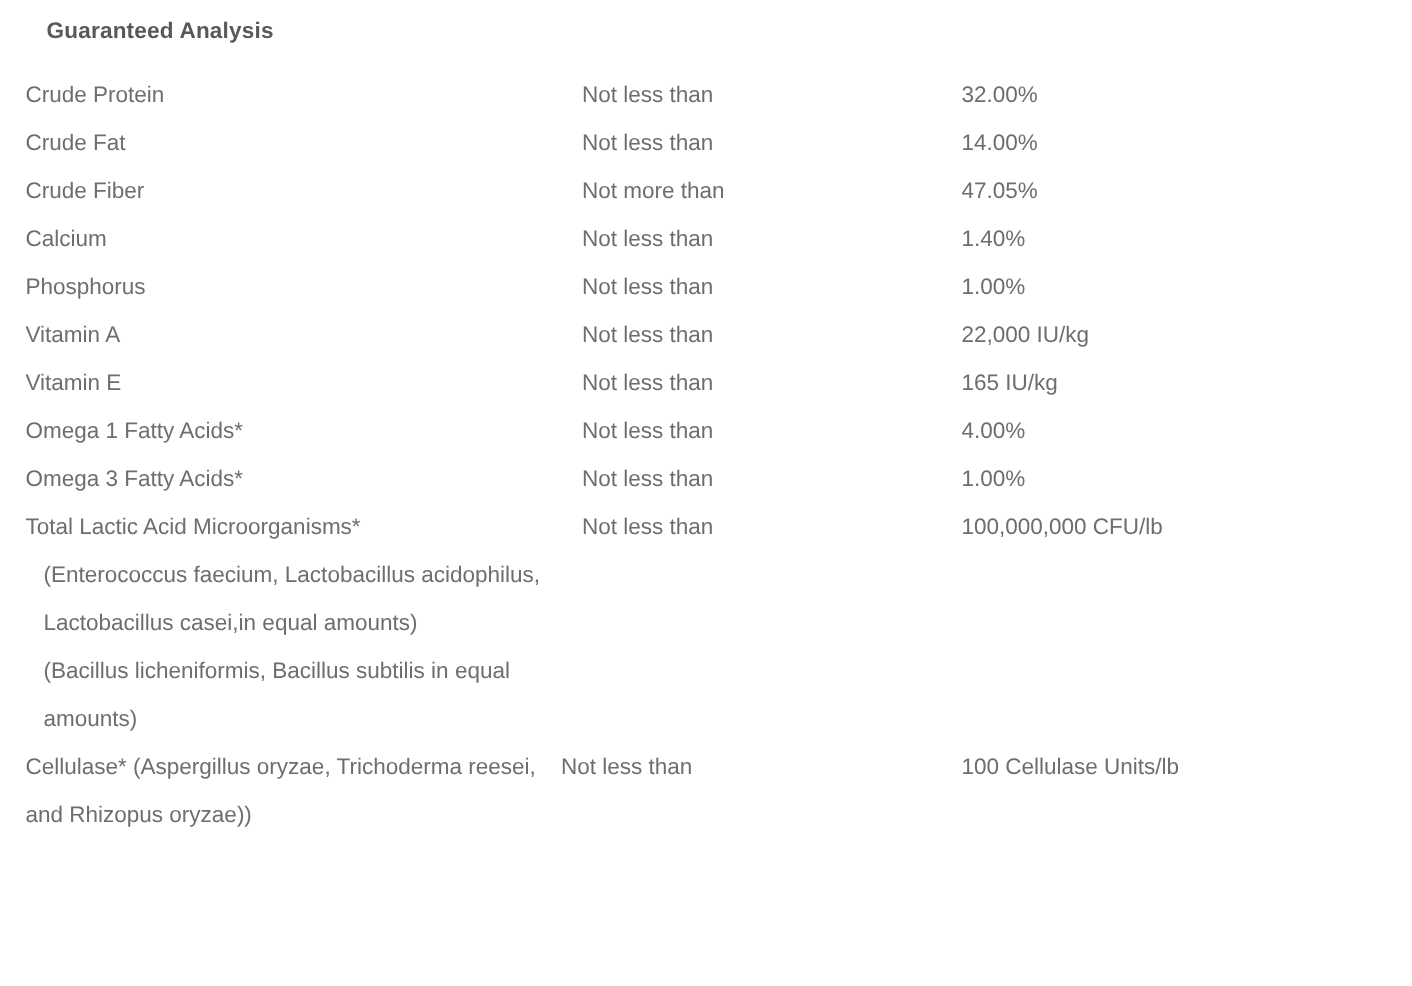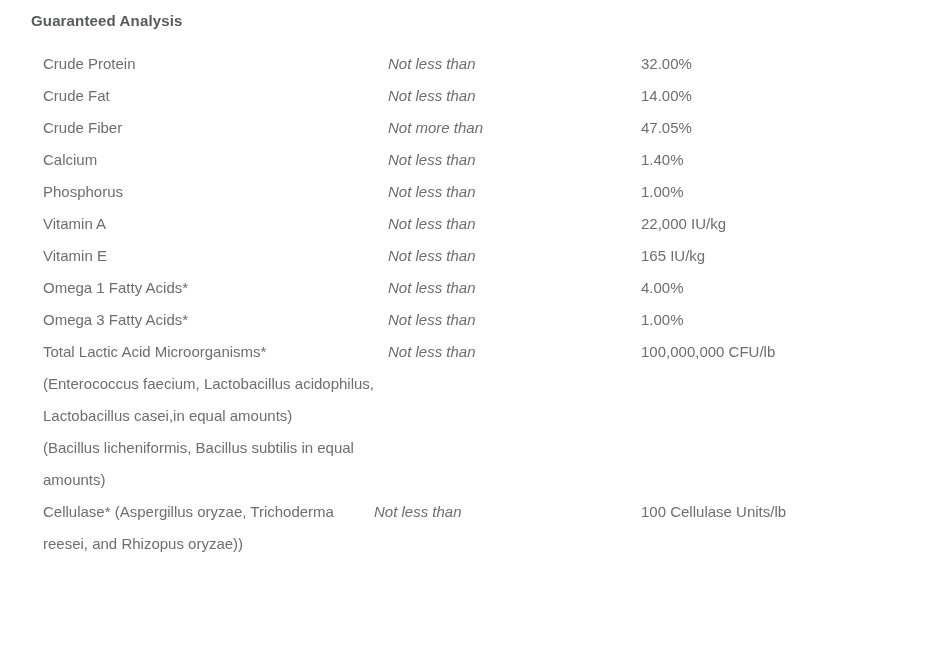--- a/index.html
+++ b/index.html
@@ -54,43 +54,43 @@
     white-space: nowrap;
     border: 0;
   }
 
   
   col.c-nutrient { width: 374px; }
   col.c-qualifier { width: 258px; }
   col.c-value { width: 309px; }
 
   td.nutrient {
-    padding-left: 43px;
+    padding-left: 17px;
     box-sizing: border-box;
   }
   td.qualifier {
     padding-left: 14px;
     box-sizing: border-box;
-    font-style: italic;
   }
   td.value {
     padding-left: 9px;
     box-sizing: border-box;
     margin-top: 30px;
   }
 
   
   tr.wrap td.nutrient {
     white-space: normal;
     width: 374px;
   }
   tr.wrap td.nutrient .wrapbox {
     display: block;
     max-width: 348px;
     line-height: 32px;
+    margin-left: 12px;
   }
 
   
   tr.enzyme td.nutrient {
     white-space: normal;
     overflow: visible;
   }
   tr.enzyme td.nutrient .wrapbox {
     display: block;
     max-width: 372px;

